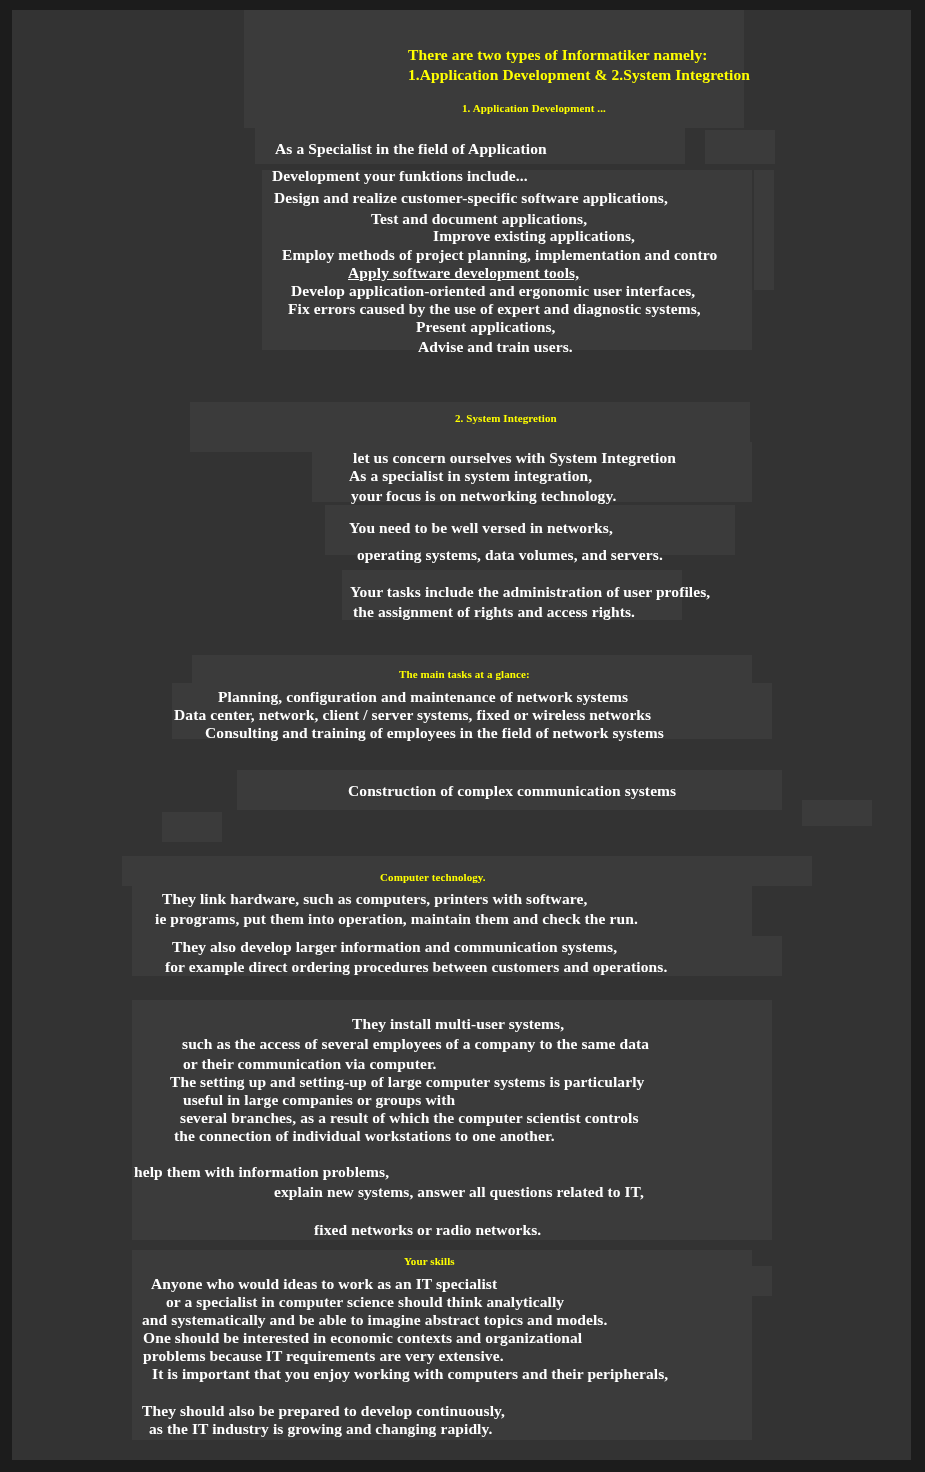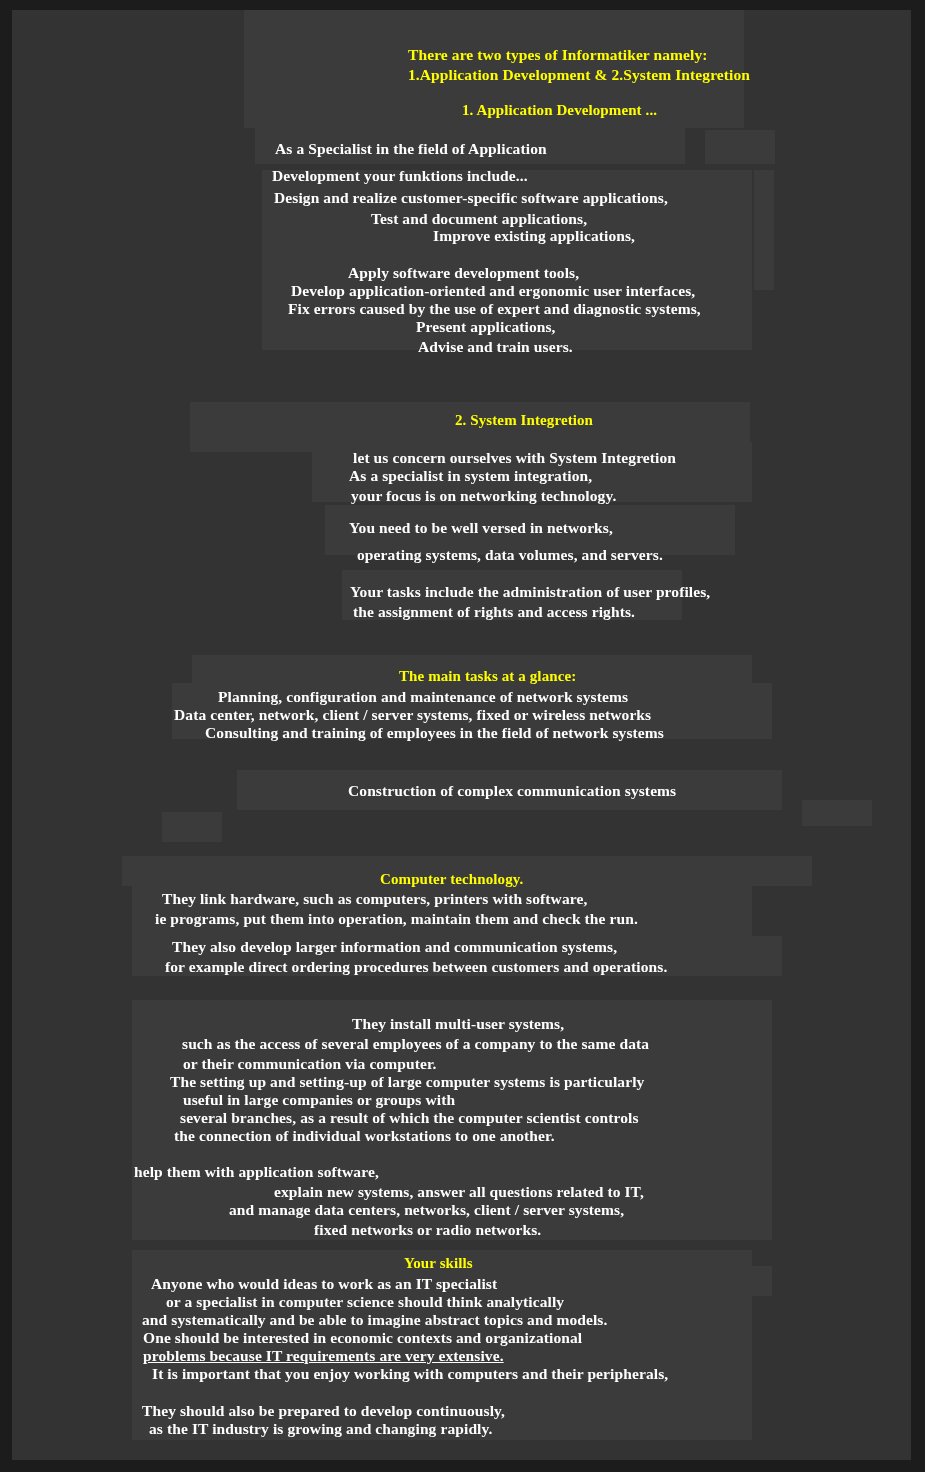--- a/index.html
+++ b/index.html
@@ -47,21 +47,21 @@
     letter-spacing: 0.1px;
     line-height: 1.15;
   }
   .yellow {
     color: #ffff00;
   }
   .ttl {
     font-size: 15.5px;
   }
   .hd {
-    font-size: 15px;
+    font-size: 11px;
   }
 </style>
 </head>
 <body>
 
 <div class="page">
   <div class="canvas">
 
     <div class="blk" style="left:232px;top:0px;width:500px;height:118px;"></div>
     <div class="blk" style="left:243px;top:118px;width:430px;height:36px;"></div>
@@ -87,21 +87,22 @@
     <div class="line yellow ttl" style="left:396px;top:36px;">There are two types of Informatiker namely:</div>
     <div class="line yellow ttl" style="left:396px;top:56px;">1.Application Development &amp; 2.System Integretion</div>
 
     <div class="line yellow hd" style="left:450px;top:92px;">1. Application Development ...</div>
     <div class="line" style="left:263px;top:130px;">As a Specialist in the field of Application</div>
     <div class="line" style="left:260px;top:157px;">Development your funktions include...</div>
 
     <div class="line" style="left:262px;top:179px;">Design and realize customer-specific software applications,</div>
     <div class="line" style="left:359px;top:200px;">Test and document applications,</div>
     <div class="line" style="left:421px;top:217px;">Improve existing applications,</div>
-    <div class="line" style="left:336px;top:254px;">Apply software development tools,</div>
+    <div class="line" style="left:270px;top:236px;">Employ methods of project planning, implementation and contro</div>
+    <div class="line" style="left:336px;top:254px;text-decoration:underline;">Apply software development tools,</div>
     <div class="line" style="left:279px;top:272px;">Develop application-oriented and ergonomic user interfaces,</div>
     <div class="line" style="left:276px;top:290px;">Fix errors caused by the use of expert and diagnostic systems,</div>
     <div class="line" style="left:404px;top:308px;">Present applications,</div>
     <div class="line" style="left:406px;top:328px;">Advise and train users.</div>
 
     <div class="line yellow hd" style="left:443px;top:402px;">2. System Integretion</div>
 
     <div class="line" style="left:341px;top:439px;">let us concern ourselves with System Integretion</div>
     <div class="line" style="left:337px;top:457px;">As a specialist in system integration,</div>
     <div class="line" style="left:339px;top:477px;">your focus is on networking technology.</div>
@@ -126,29 +127,28 @@
     <div class="line" style="left:160px;top:928px;">They also develop larger information and communication systems,</div>
     <div class="line" style="left:153px;top:948px;">for example direct ordering procedures between customers and operations.</div>
 
     <div class="line" style="left:340px;top:1005px;">They install multi-user systems,</div>
     <div class="line" style="left:170px;top:1025px;">such as the access of several employees of a company to the same data</div>
     <div class="line" style="left:171px;top:1045px;">or their communication via computer.</div>
     <div class="line" style="left:158px;top:1063px;">The setting up and setting-up of large computer systems is particularly</div>
     <div class="line" style="left:159px;top:1081px;margin-left:12px;">useful in large companies or groups with</div>
     <div class="line" style="left:168px;top:1099px;">several branches, as a result of which the computer scientist controls</div>
     <div class="line" style="left:162px;top:1117px;">the connection of individual workstations to one another.</div>
-    <div class="line" style="left:122px;top:1153px;">help them with application software,</div>
+    <div class="line" style="left:122px;top:1153px;">help them with information problems,</div>
     <div class="line" style="left:262px;top:1173px;">explain new systems, answer all questions related to IT,</div>
-    <div class="line" style="left:217px;top:1191px;">and manage data centers, networks, client / server systems,</div>
     <div class="line" style="left:302px;top:1211px;">fixed networks or radio networks.</div>
 
     <div class="line yellow hd" style="left:392px;top:1245px;">Your skills</div>
     <div class="line" style="left:139px;top:1265px;">Anyone who would ideas to work as an IT specialist</div>
     <div class="line" style="left:139px;top:1283px;margin-left:15px;">or a specialist in computer science should think analytically</div>
     <div class="line" style="left:130px;top:1301px;">and systematically and be able to imagine abstract topics and models.</div>
     <div class="line" style="left:131px;top:1319px;">One should be interested in economic contexts and organizational</div>
-    <div class="line" style="left:131px;top:1337px;text-decoration:underline;">problems because IT requirements are very extensive.</div>
+    <div class="line" style="left:131px;top:1337px;">problems because IT requirements are very extensive.</div>
     <div class="line" style="left:140px;top:1355px;">It is important that you enjoy working with computers and their peripherals,</div>
     <div class="line" style="left:130px;top:1392px;">They should also be prepared to develop continuously,</div>
     <div class="line" style="left:137px;top:1410px;">as the IT industry is growing and changing rapidly.</div>
 
   </div>
 </div>
 
 </body></html>

